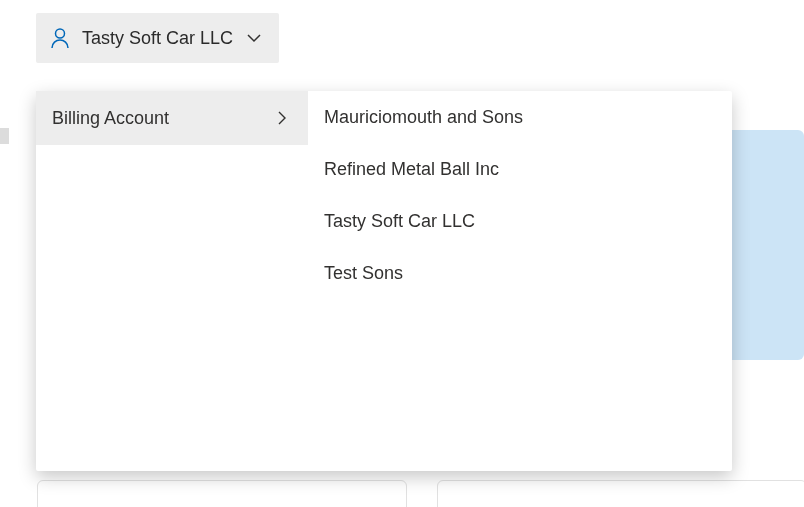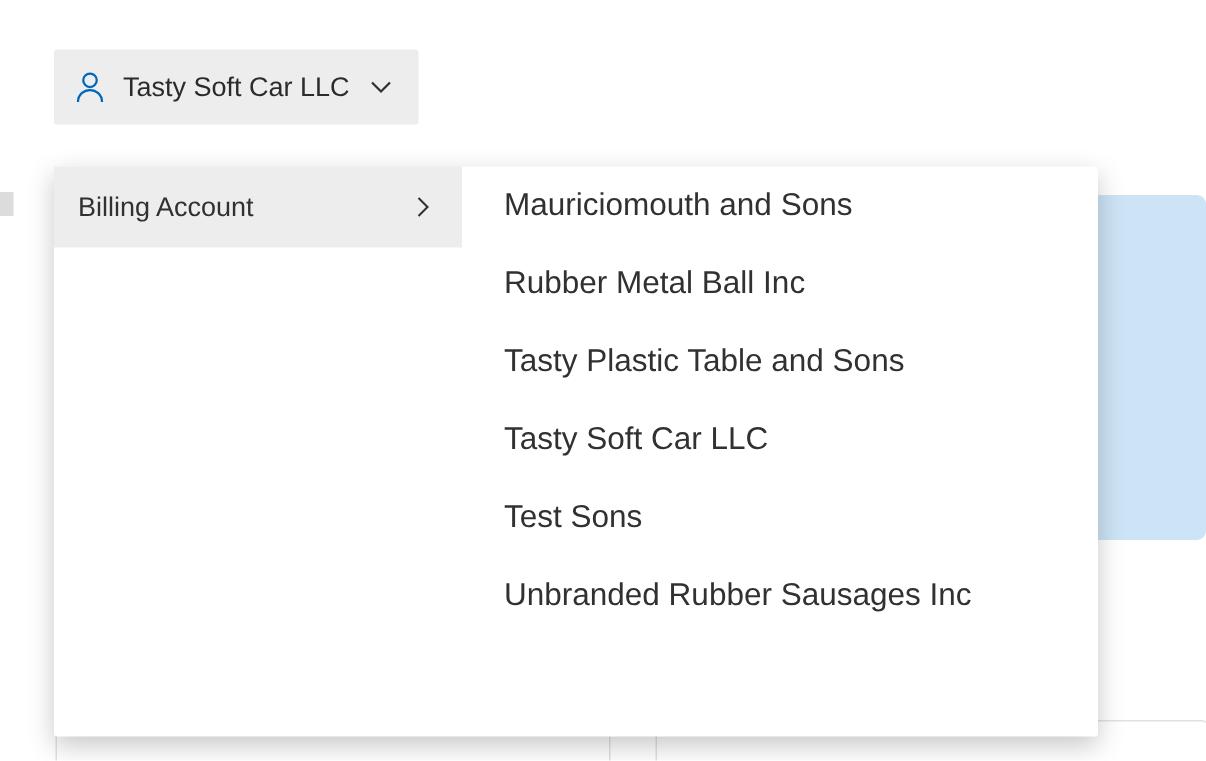--- a/index.html
+++ b/index.html
@@ -68,22 +68,22 @@
 
   .menu-right {
     flex: 1;
     padding: 0;
     overflow: hidden;
   }
   .menu-opt {
     height: 52px;
     display: flex;
     align-items: center;
-    padding: 0 28px;
-    font-size: 21px;
+    padding: 0 16px;
+    font-size: 18px;
     cursor: pointer;
     white-space: nowrap;
   }
 
   .banner {
     position: absolute;
     left: 37px;
     top: 130px;
     right: 0;
     height: 230px;
@@ -127,21 +127,21 @@
     position: absolute;
     left: 437px;
     top: 480px;
     width: 370px;
     height: 40px;
     border: 1px solid #e1e1e1;
     border-radius: 6px;
   }
 
   .layer-under { z-index: 0; }
-  .layer-over { z-index: 10; margin-top: 20px; }
+  .layer-over { z-index: 10; }
 </style>
 </head>
 <body>
 
 <div class="tab-strip"></div>
 
 <div class="banner layer-under">
   <h1>
     <span>Welcome t</span>
     <span style="visibility:hidden">XXXXXXXXXXXXXXXXXXXXXX</span>
@@ -179,32 +179,26 @@
           <path d="M5 2l6 6-6 6"></path>
         </svg>
       </span>
     </div>
   </div>
   <div class="menu-right">
     <div class="menu-opt">
         <span>Mauriciomouth and Sons</span>
       </div>
     <div class="menu-opt">
-        <span>Rubber Metal Ball Inc</span>
-      </div>
-    <div class="menu-opt">
-        <span>Tasty Plastic Table and Sons</span>
+        <span>Refined Metal Ball Inc</span>
       </div>
     <div class="menu-opt">
         <span>Tasty Soft Car LLC</span>
       </div>
     <div class="menu-opt">
         <span>Test Sons</span>
-      </div>
-    <div class="menu-opt">
-        <span>Unbranded Rubber Sausages Inc</span>
       </div>
   </div>
 </div>
 
 <h2 class="quick-links-heading">Quick Links</h2>
 <div class="card-stub-left"></div>
 <div class="card-stub-right"></div>
 
 </body></html>

